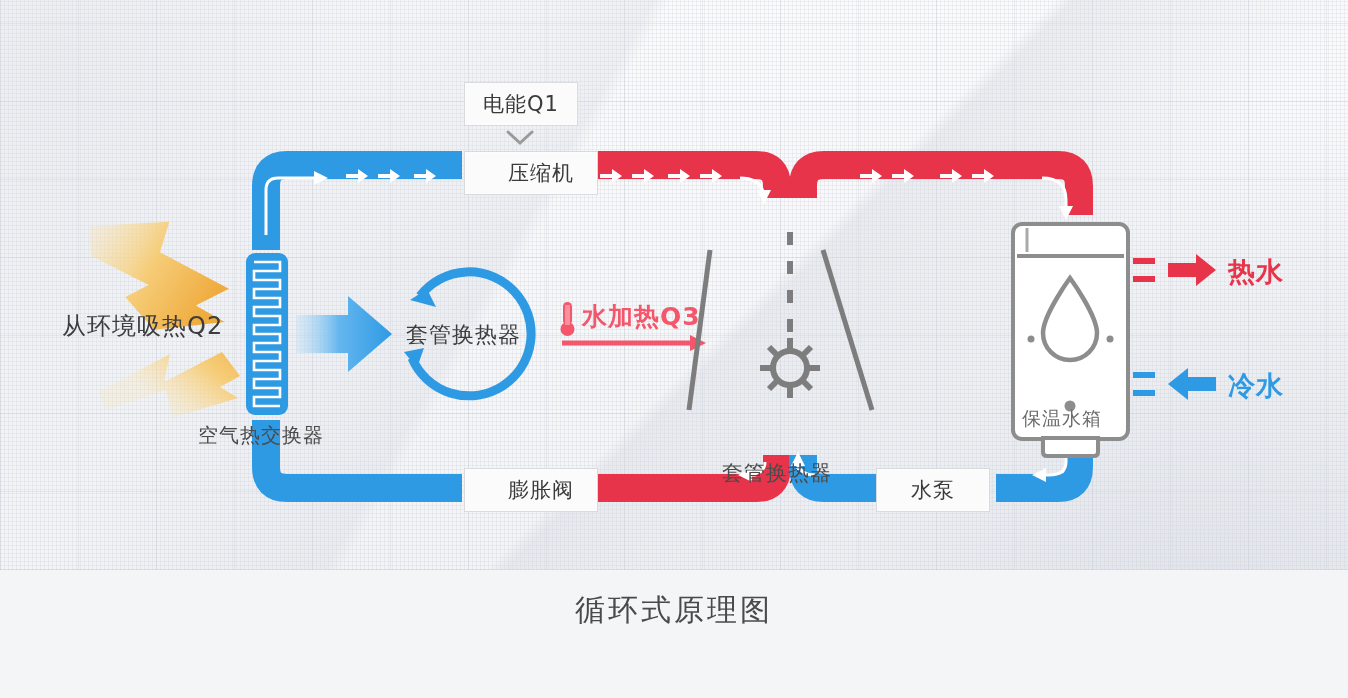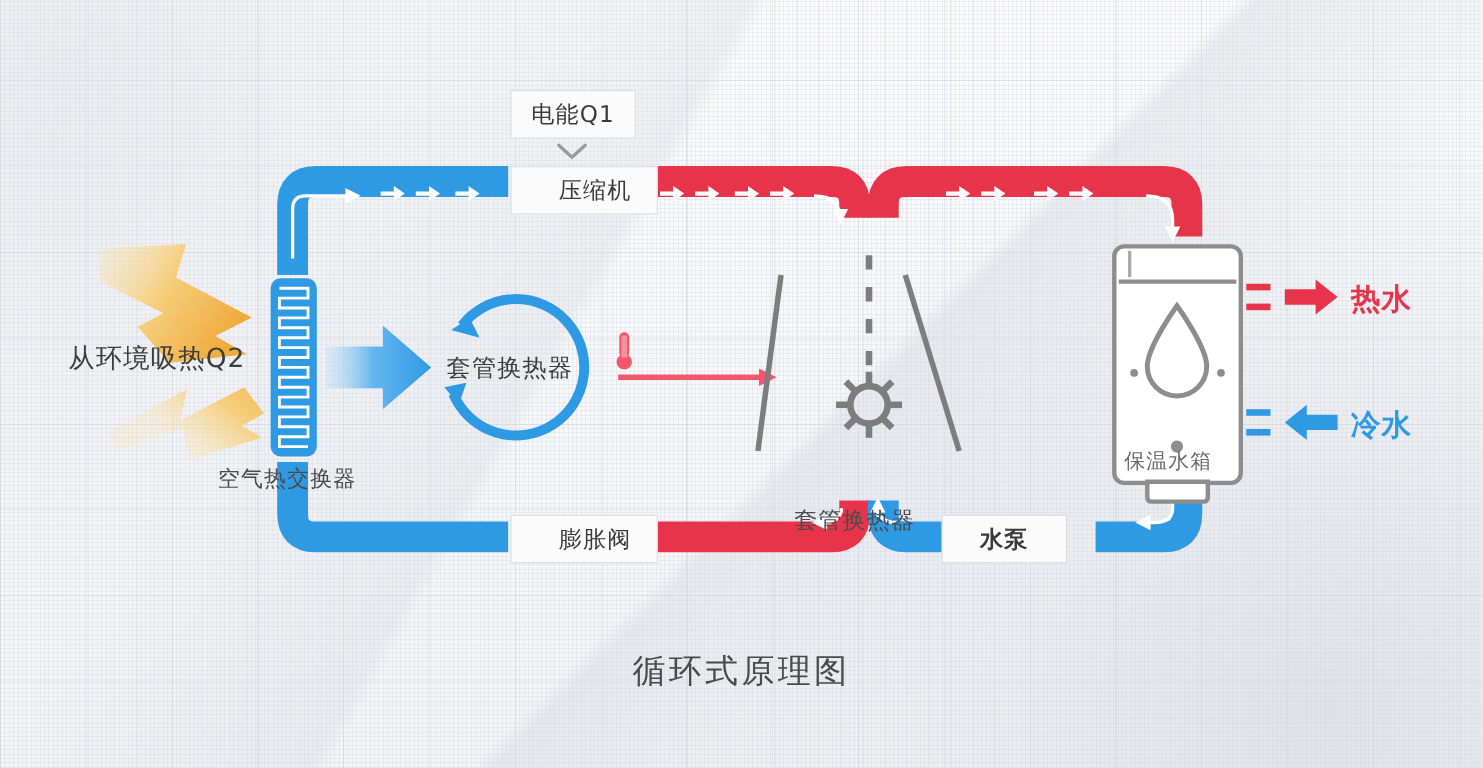--- a/index.html
+++ b/index.html
@@ -2,21 +2,21 @@
 <html><head>
 <meta charset="utf-8">
 <style>
   html,body{margin:0;padding:0;}
   body{
     width:1348px;height:698px;overflow:hidden;
     font-family:"DejaVu Sans","Liberation Sans",sans-serif;
     background:#f4f5f7;
   }
   #stage{
-    position:relative;width:1348px;height:698px;
+    position:relative;width:1348px;height:570px;
     background:
       linear-gradient(135deg, rgba(255,255,255,0) 55%, rgba(214,218,226,0.45) 56%, rgba(255,255,255,0) 72%) ,
       linear-gradient(300deg, rgba(255,255,255,0) 60%, rgba(214,218,226,0.35) 61%, rgba(255,255,255,0) 78%),
       radial-gradient(circle at 1200px 640px, rgba(208,213,222,0.55) 0%, rgba(255,255,255,0) 40%),
       radial-gradient(circle at 60px 60px, rgba(210,215,224,0.4) 0%, rgba(255,255,255,0) 35%),
       repeating-linear-gradient(0deg, rgba(170,178,190,0.16) 0 1px, rgba(0,0,0,0) 1px 4px),
       repeating-linear-gradient(90deg, rgba(170,178,190,0.16) 0 1px, rgba(0,0,0,0) 1px 4px),
       repeating-linear-gradient(0deg, rgba(150,160,175,0.18) 0 1px, rgba(0,0,0,0) 1px 78px),
       repeating-linear-gradient(90deg, rgba(150,160,175,0.18) 0 1px, rgba(0,0,0,0) 1px 78px),
       linear-gradient(180deg,#fbfbfc 0%,#f3f4f7 100%);
@@ -219,30 +219,31 @@
   </div>
 
   <div class="box" style="left:464px;top:151px;width:112px;height:42px;padding-left:20px;">
     <span>压缩机</span>
   </div>
 
   <div class="box" style="left:464px;top:468px;width:112px;height:42px;padding-left:20px;">
     <span>膨胀阀</span>
   </div>
 
-  <div class="box" style="left:856px;top:468px;width:112px;height:42px;font-weight:bold;">
+  <div class="box" style="left:876px;top:468px;width:112px;height:42px;">
     <span>水泵</span>
   </div>
 
   <div class="plain-label bold" style="left:62px;top:310px;font-size:24px;">从环境吸热Q2</div>
 
   <div class="plain-label" style="left:198px;top:422px;font-size:20px;">空气热交换器</div>
 
   <div class="cycle-text" style="left:406px;top:320px;">套管换热器</div>
 
+  <div class="colored-label" style="left:582px;top:300px;color:#f4566b;font-size:25px;">水加热Q3</div>
 
   <div class="plain-label" style="left:722px;top:418px;font-size:21px;margin-top:41px;">套管换热器</div>
 
   <div class="tank-text" style="left:1022px;top:362px;margin-top:44px;">保温水箱</div>
 
   <div class="colored-label" style="left:1228px;top:254px;color:#e8344a;font-size:27px;">热水</div>
 
   <div class="colored-label" style="left:1228px;top:368px;color:#2f9ae4;font-size:27px;">冷水</div>
 
   <div class="title">循环式原理图</div>

